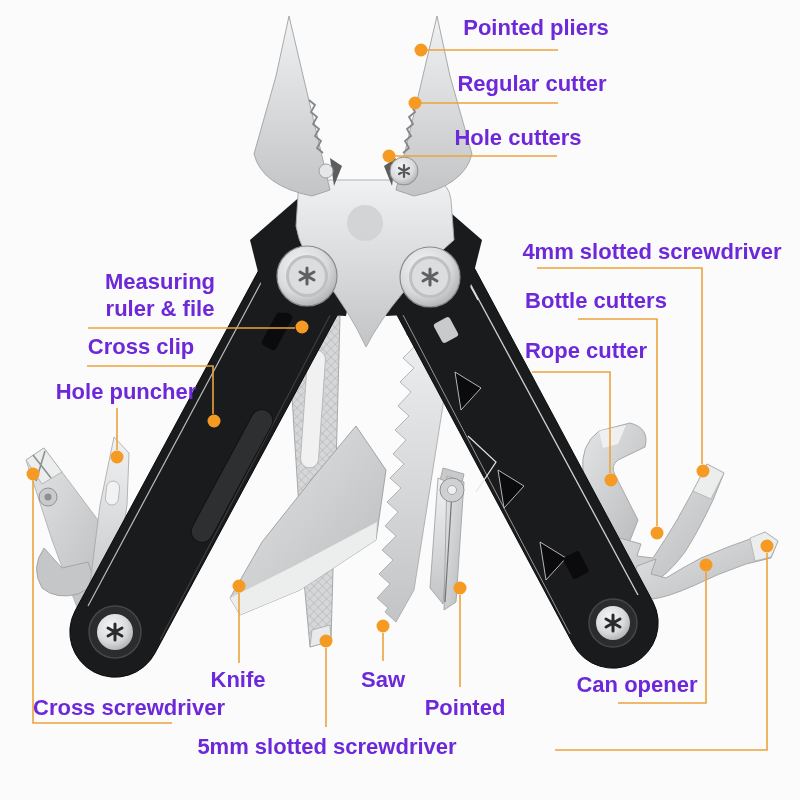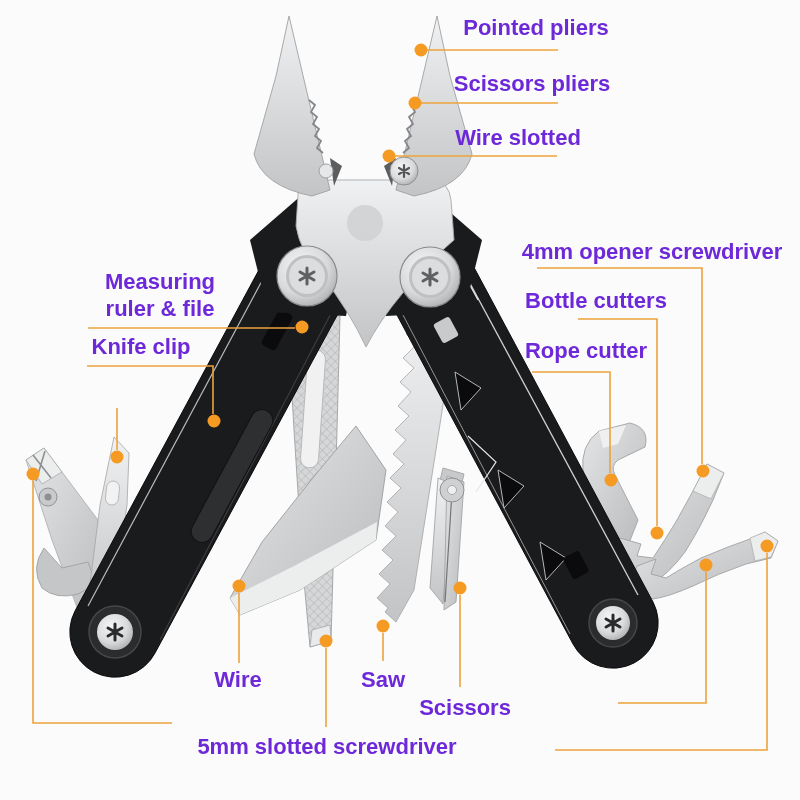--- a/index.html
+++ b/index.html
@@ -209,24 +209,27 @@
       <circle cx="239" cy="586" r="6.5"></circle>
       <circle cx="326" cy="641" r="6.5"></circle>
       <circle cx="383" cy="626" r="6.5"></circle>
       <circle cx="460" cy="588" r="6.5"></circle>
       <circle cx="706" cy="565" r="6.5"></circle>
       <circle cx="767" cy="546" r="6.5"></circle>
     </g>
   </svg>
 
   <div class="label" style="left:536px;top:28px">Pointed pliers</div>
-  <div class="label" style="left:532px;top:84px">Scissors pliers</div>
-  <div class="label" style="left:518px;top:138px">Wire slotted</div>
-  <div class="label" style="left:652px;top:252px">4mm opener screwdriver</div>
+  <div class="label" style="left:532px;top:84px">Regular cutter</div>
+  <div class="label" style="left:518px;top:138px">Hole cutters</div>
+  <div class="label" style="left:652px;top:252px">4mm slotted screwdriver</div>
   <div class="label" style="left:596px;top:301px">Bottle cutters</div>
   <div class="label wrap" style="left:160px;top:295px">Measuring ruler &amp; file</div>
   <div class="label" style="left:586px;top:351px">Rope cutter</div>
-  <div class="label" style="left:141px;top:347px">Knife clip</div>
-  <div class="label" style="left:238px;top:680px">Wire</div>
+  <div class="label" style="left:141px;top:347px">Cross clip</div>
+  <div class="label" style="left:126px;top:392px">Hole puncher</div>
+  <div class="label" style="left:129px;top:708px">Cross screwdriver</div>
+  <div class="label" style="left:238px;top:680px">Knife</div>
   <div class="label" style="left:327px;top:747px">5mm slotted screwdriver</div>
   <div class="label" style="left:383px;top:680px">Saw</div>
-  <div class="label" style="left:465px;top:708px">Scissors</div>
+  <div class="label" style="left:465px;top:708px">Pointed</div>
+  <div class="label" style="left:637px;top:685px">Can opener</div>
 </div>
 
 </body></html>

